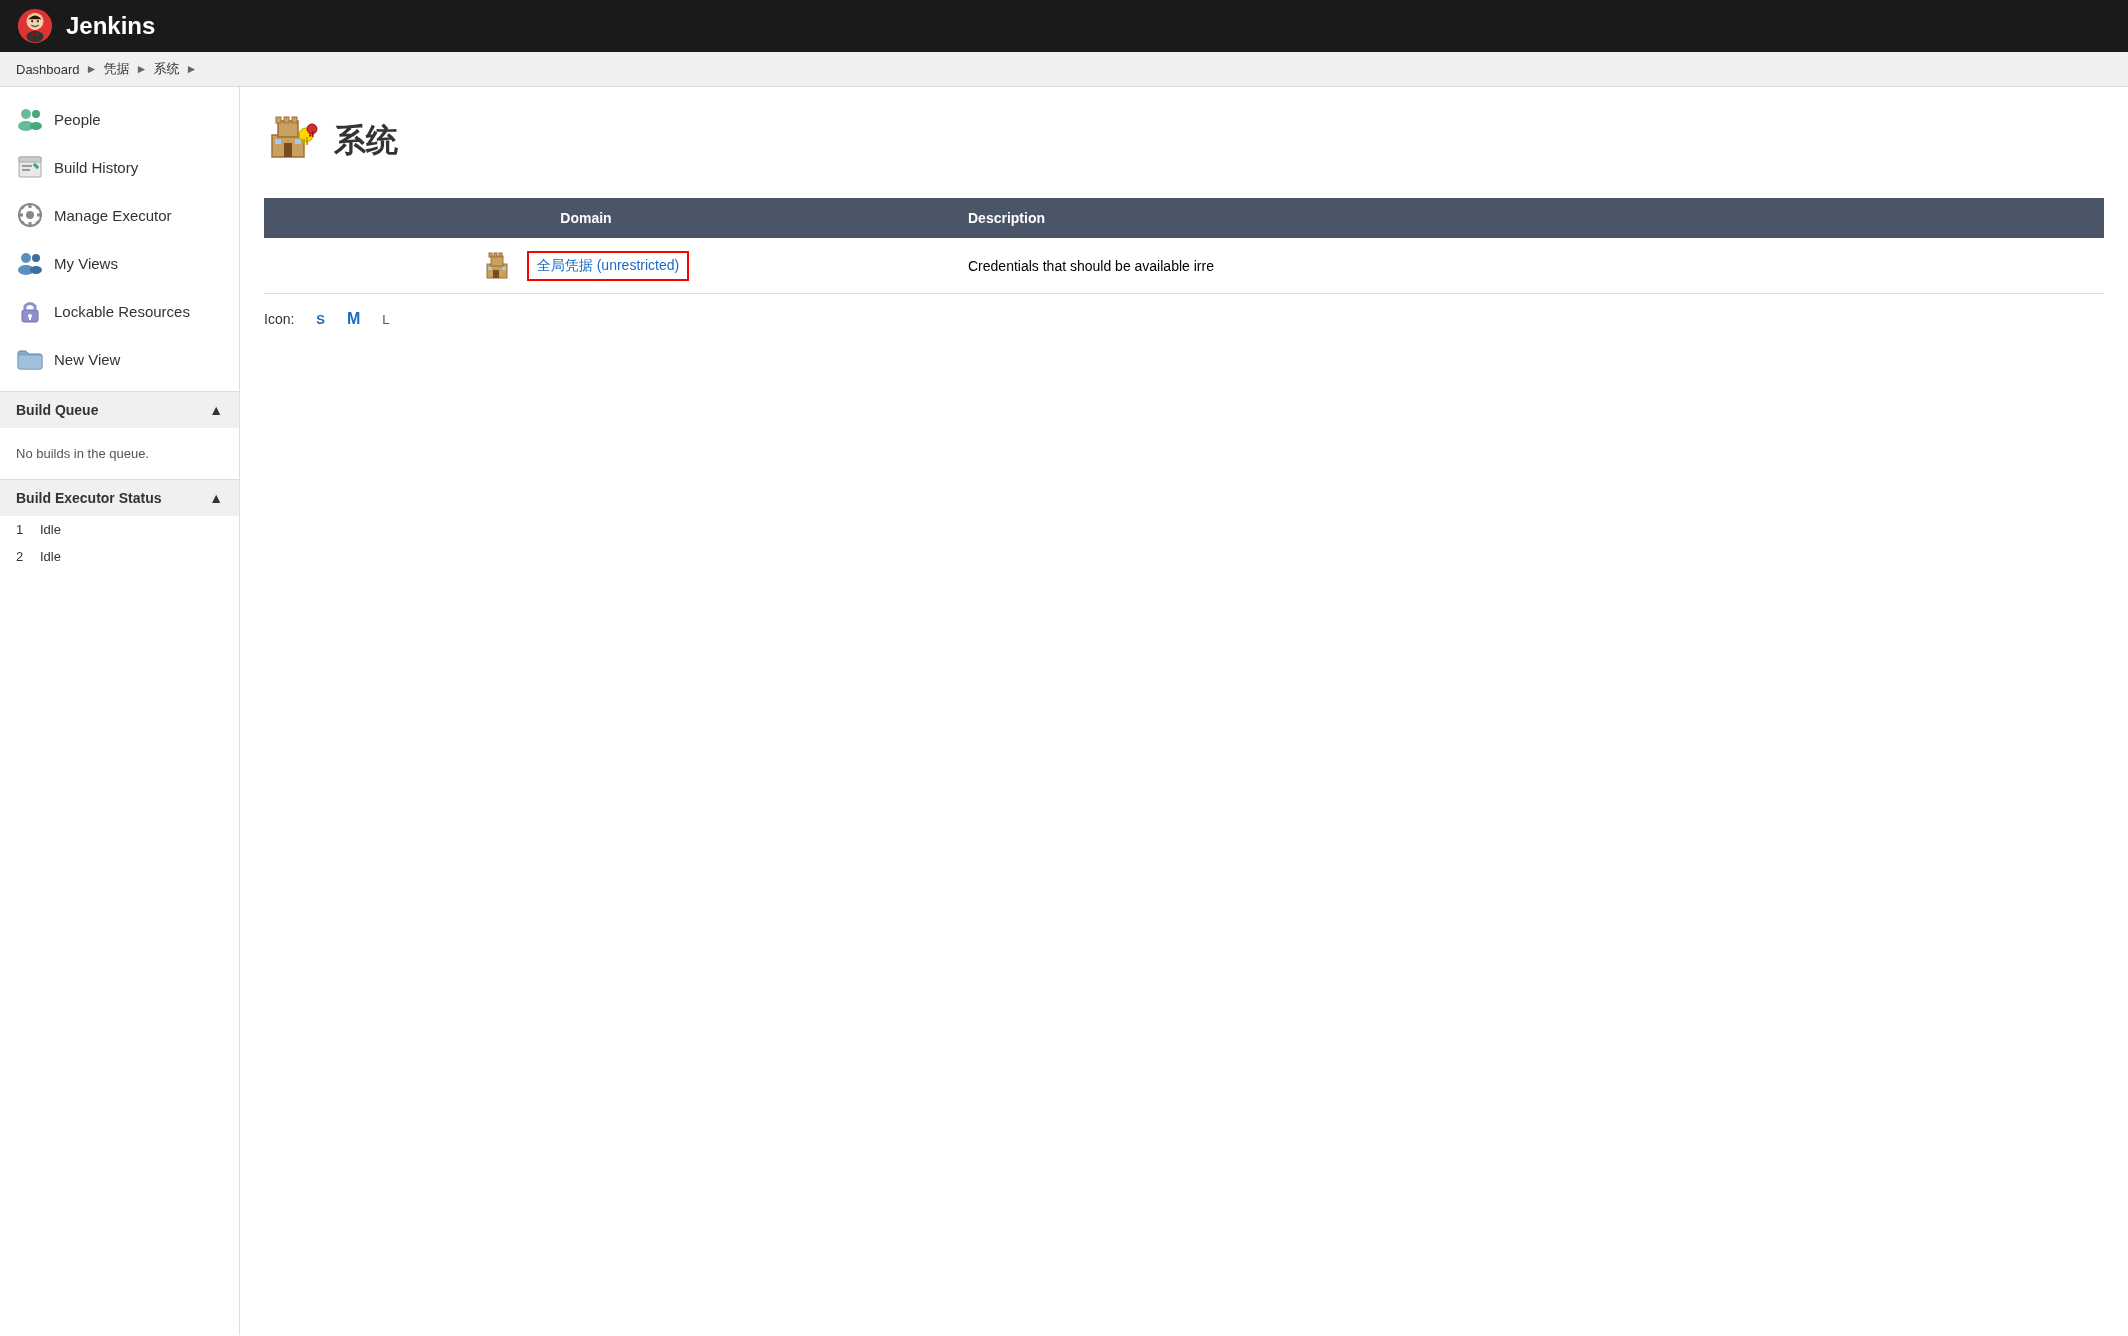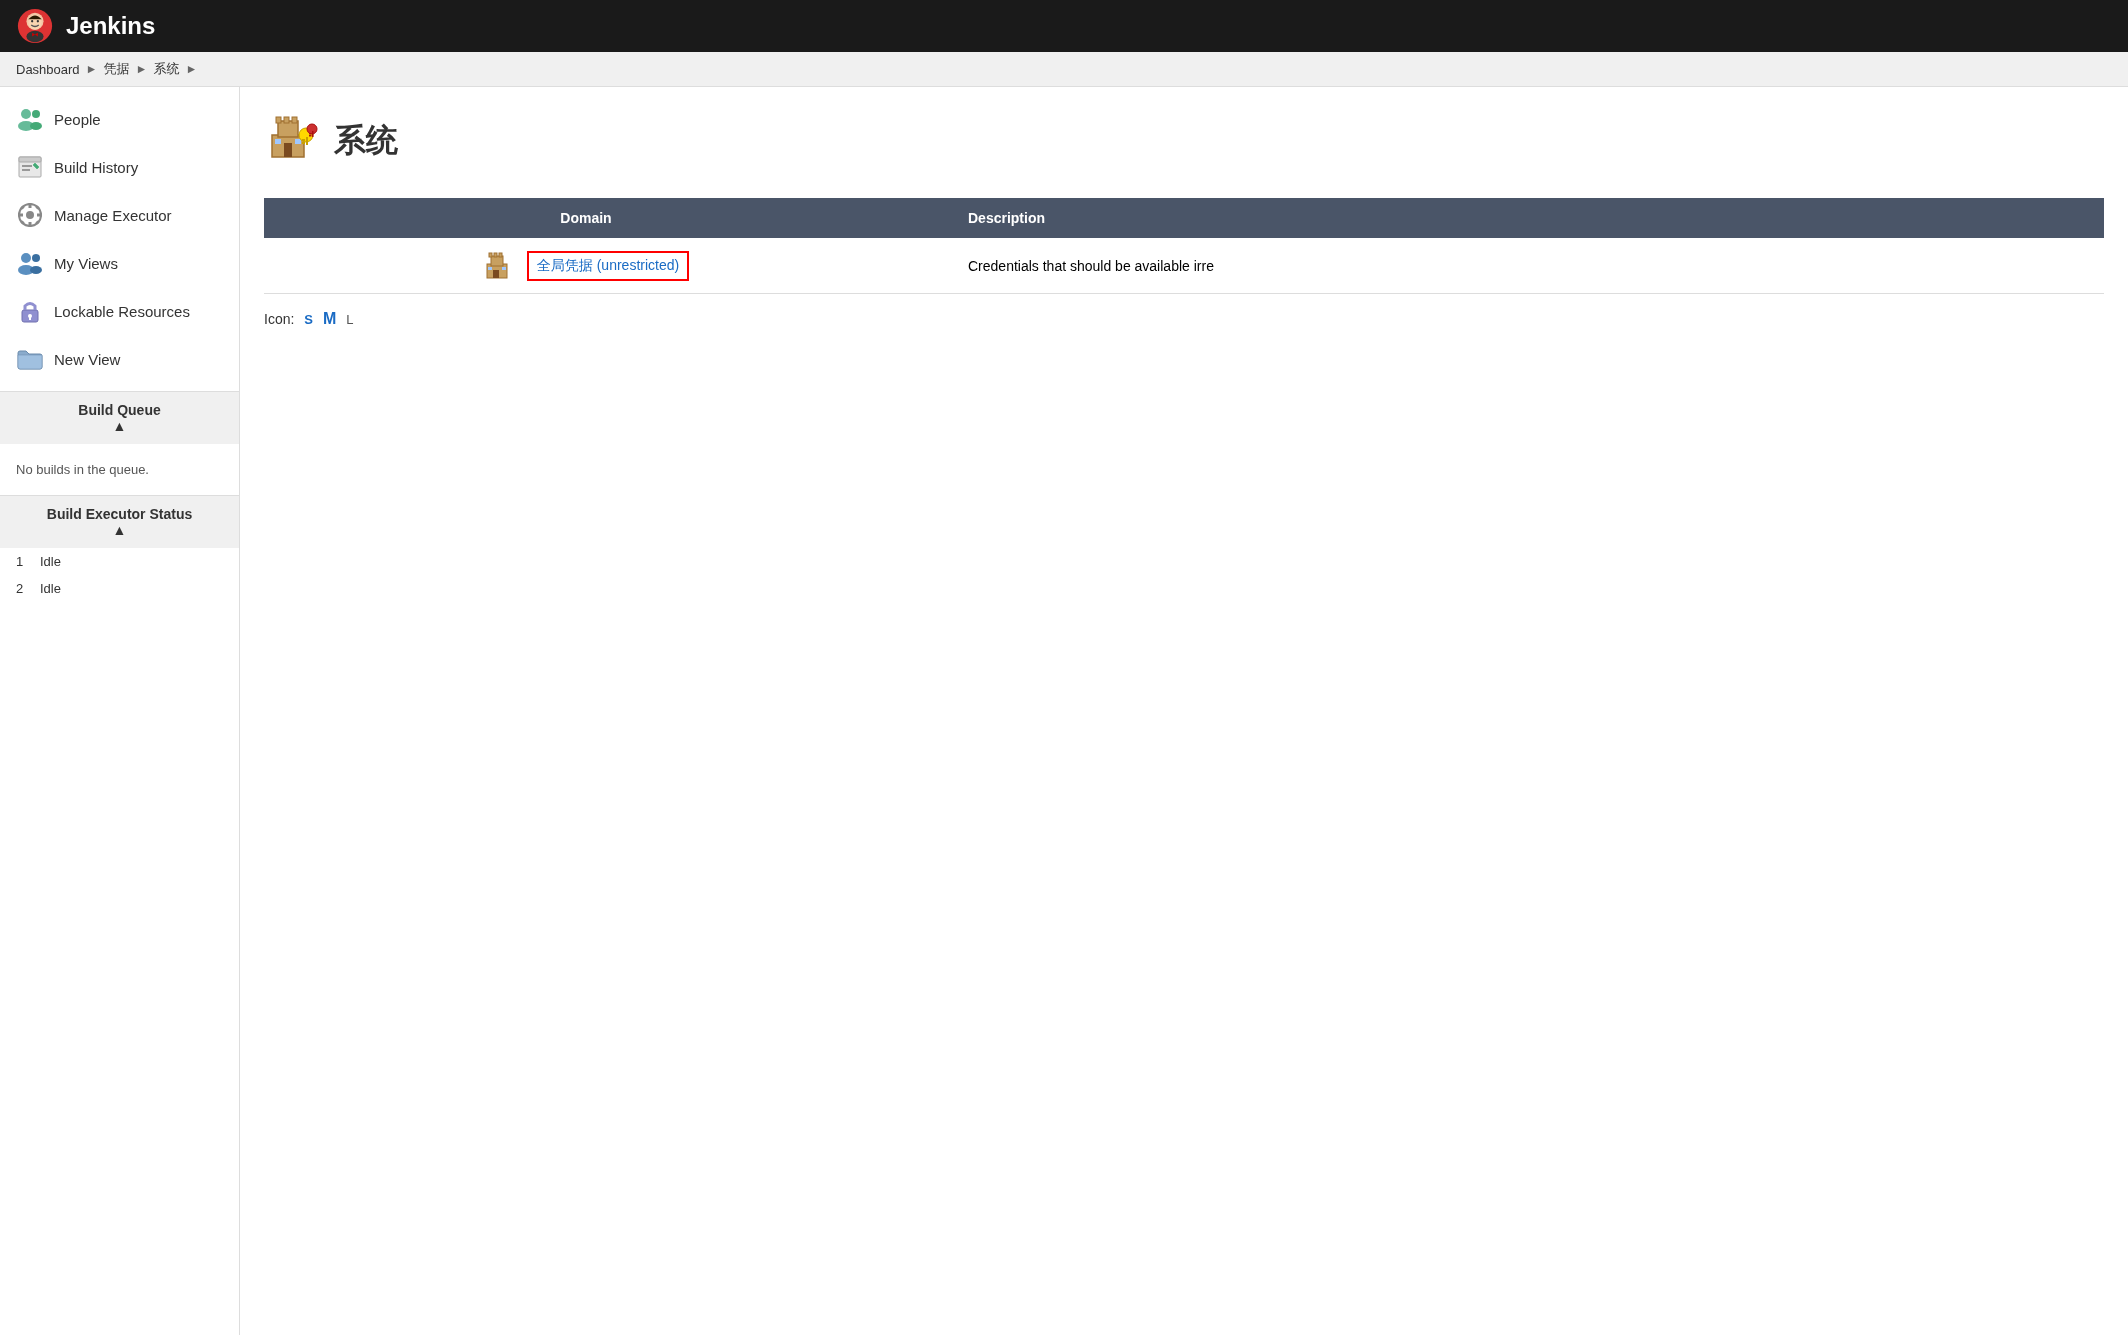--- a/index.html
+++ b/index.html
@@ -88,21 +88,20 @@
       background: #f0f0f0;
     }
     .sidebar-section-header {
       display: flex;
       justify-content: space-between;
       align-items: center;
       padding: 10px 16px;
       font-weight: bold;
       font-size: 14px;
       cursor: pointer;
-      flex-direction: column;
     }
     .sidebar-section-content {
       background: #fff;
       padding: 18px 16px;
       font-size: 13px;
       color: #555;
     }
 
     
     .executor-item {
@@ -175,21 +174,21 @@
       font-size: 14px;
     }
 
     
     .icon-size-row {
       margin-top: 16px;
       font-size: 14px;
       color: #333;
       display: flex;
       align-items: center;
-      gap: 10px;
+      gap: 22px;
     }
     .icon-size-row .icon-size-label { color: #333; }
     .icon-size-s { color: #1a6bc4; font-weight: bold; text-decoration: none; font-size: 13px; }
     .icon-size-m { color: #1a6bc4; font-weight: bold; text-decoration: none; font-size: 16px; }
     .icon-size-l { color: #555; font-size: 13px; }
 
     
     .jenkins-logo {
       width: 38px;
       height: 38px;

